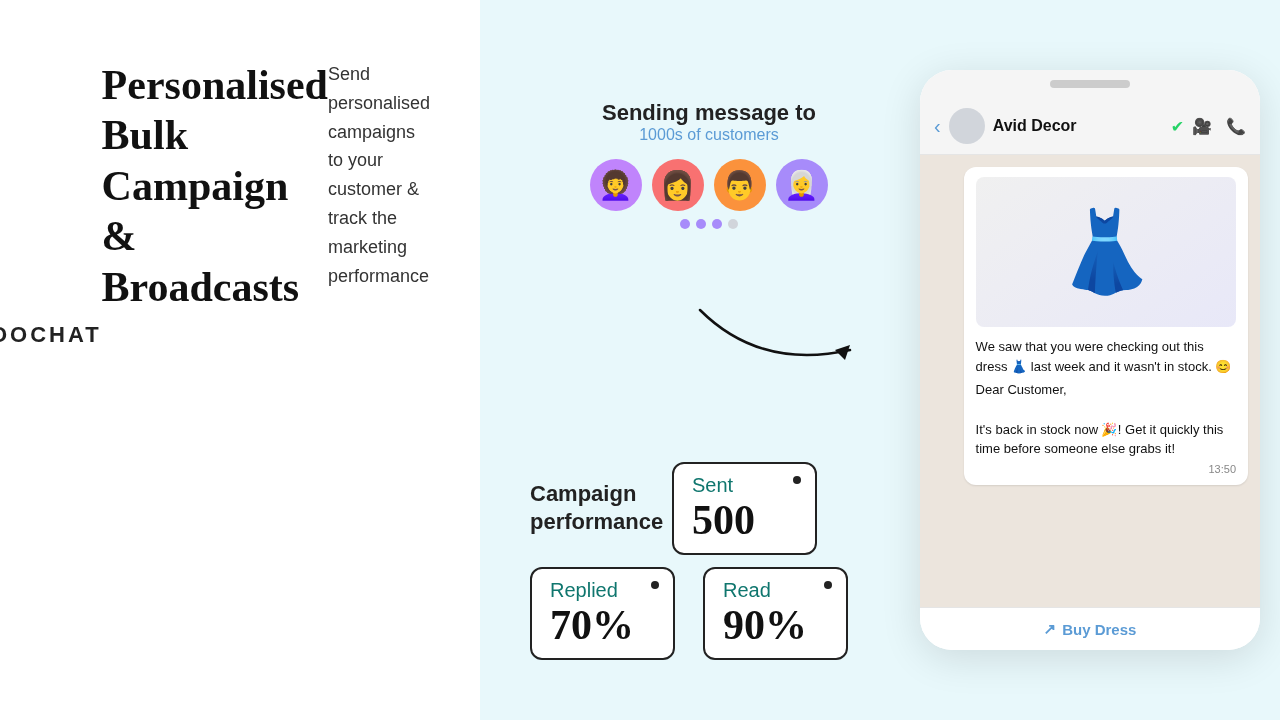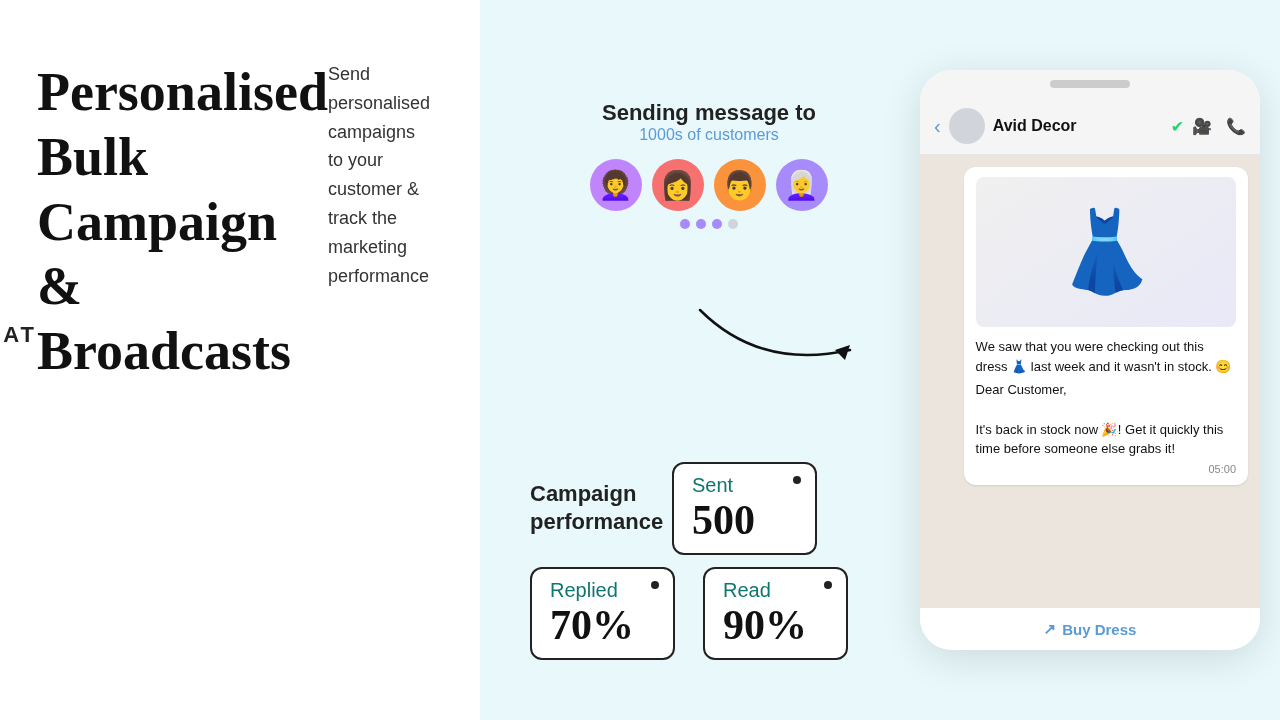--- a/index.html
+++ b/index.html
@@ -47,21 +47,21 @@
 
     .logo-text {
       font-size: 22px;
       font-weight: 600;
       letter-spacing: 3px;
       color: #222;
       text-transform: uppercase;
     }
 
     .headline {
-      font-size: 54px;
+      font-size: 42px;
       font-weight: 800;
       color: #111;
       line-height: 1.2;
       margin-bottom: 30px;
       font-family: Georgia, 'Times New Roman', serif;
     }
 
     .subtext {
       font-size: 18px;
       color: #333;
@@ -414,21 +414,21 @@
       </div>
     </div>
 
     <div class="phone-chat">
       <div class="chat-bubble">
 
         <div class="dress-image">👗</div>
         <p class="chat-text">We saw that you were checking out this dress 👗 last week and it wasn't in stock. 😊</p>
         <p class="chat-text">Dear Customer,</p>
         <p class="chat-text" style="margin-top:20px;">It's back in stock now 🎉! Get it quickly this time before someone else grabs it!</p>
-        <div class="chat-time">05:00</div>
+        <div class="chat-time">13:50</div>
       </div>
     </div>
 
     <div class="buy-dress-bar">
       <div class="buy-dress-link">
         <span>↗</span>
         <span>Buy Dress</span>
       </div>
     </div>
   </div>

